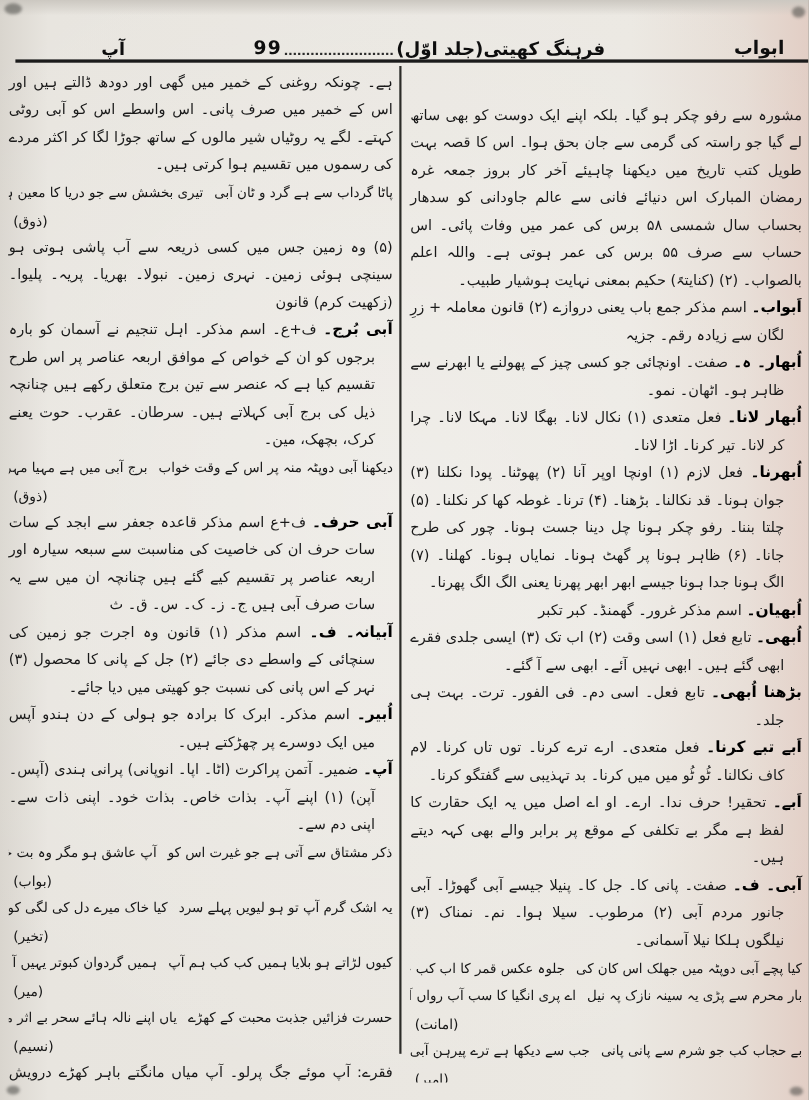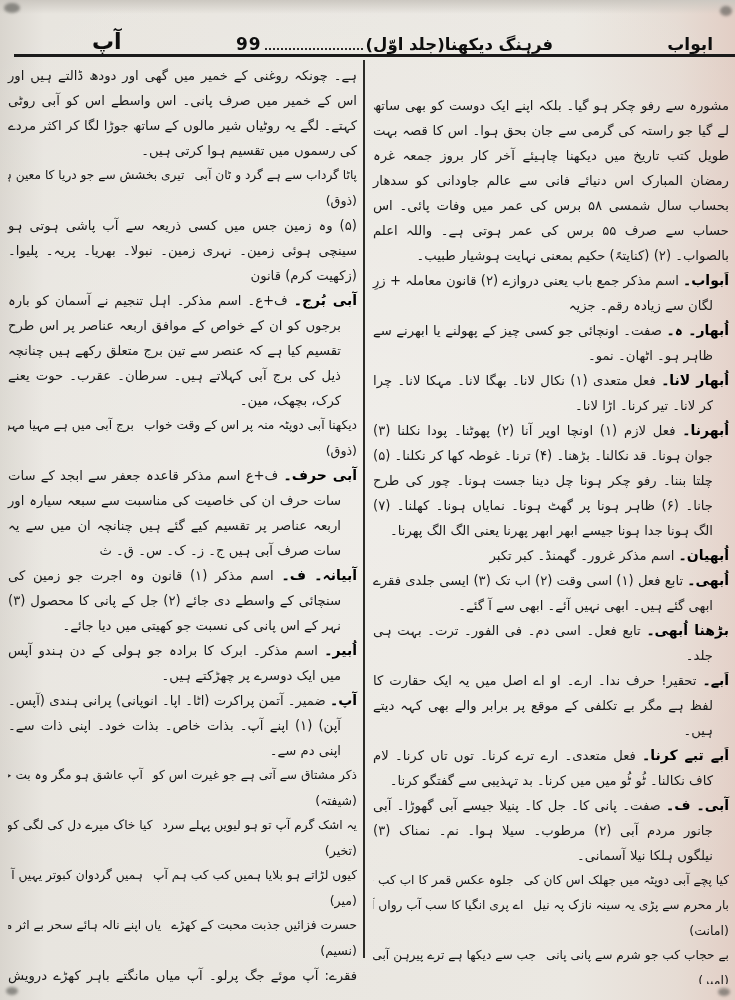--- a/index.html
+++ b/index.html
@@ -12,39 +12,39 @@
       linear-gradient(90deg,#d9d5ce 0,#e8e5df 6%,#ebe8e2 78%,#e6dcd4 92%,#e2cec5 100%);
     color:#191919;
   }
   
   .header{
     position:absolute;top:20px;left:0;right:0;height:34px;
     display:flex;direction:rtl;align-items:flex-end;justify-content:space-between;
     padding:0 22px 2px 92px;font-weight:bold;color:#0e0e0e;
   }
   .hdr-right{font-size:17px;}
-  .hdr-left{font-size:22px;margin-top:33px;}
+  .hdr-left{font-size:16px;margin-top:33px;}
   .title-group{display:flex;direction:rtl;align-items:flex-end;gap:3px;}
   .hdr-title{font-size:16.5px;}
   .dots{width:98px;height:1px;border-bottom:2.5px dotted #2b2b2b;margin-bottom:4px;}
   .pageno{font-size:17px;letter-spacing:1px;font-family:"DejaVu Sans",sans-serif;}
   .rule-top{position:absolute;top:54px;left:14px;right:0;height:2.5px;background:#1b1b1b;}
   
   .columns{position:absolute;top:60px;left:6px;right:2px;bottom:16px;display:flex;direction:rtl;overflow:hidden;}
   .col{overflow:hidden;}
   .right-col{width:356px;padding:3px 4px 0 6px;margin-top:30px;}
   .divider{width:2px;background:#2c2c28;margin:0 2px 26px 2px;}
   .left-col{flex:1;padding:3px 4px 0 2px;}
   
   .block{margin:0;direction:rtl;text-align:justify;font-size:13.2px;line-height:25px;color:#191919;}
   .entry{padding-right:16px;text-indent:-16px;}
   .head{font-size:14px;color:#000;}
   .couplet{display:flex;direction:rtl;justify-content:space-between;align-items:baseline;gap:10px;
            line-height:25px;font-size:12.2px;white-space:nowrap;overflow:hidden;color:#161616;}
-  .attr-line{direction:rtl;text-align:right;line-height:25px;font-size:12.6px;padding-left:4px;color:#161616;}
+  .attr-line{direction:rtl;text-align:left;line-height:25px;font-size:12.6px;padding-left:4px;color:#161616;}
   .footnote{margin-top:1px;}
   
   .corner{position:absolute;background:#4a4a46;opacity:.55;filter:blur(1.5px);border-radius:50%;}
   .c-tl{left:4px;top:3px;width:16px;height:10px;}
   .c-tr{right:3px;top:6px;width:12px;height:10px;}
   .c-bl{left:6px;bottom:5px;width:12px;height:8px;}
   .c-br{right:5px;bottom:4px;width:12px;height:8px;}
 </style>
 </head>
 <body>
@@ -52,41 +52,41 @@
 <div class="page">
 
   <div class="corner c-tl"></div>
   <div class="corner c-tr"></div>
   <div class="corner c-bl"></div>
   <div class="corner c-br"></div>
 
   <div class="header">
     <span class="hdr-right">ابواب</span>
     <span class="title-group">
-      <span class="hdr-title">فرہنگ دیکھنا(جلد اوّل)</span>
+      <span class="hdr-title">فرہنگ کھیتی(جلد اوّل)</span>
       <span class="dots"></span>
       <span class="pageno">99</span>
     </span>
     <span class="hdr-left">آپ</span>
   </div>
 
   <div class="rule-top"></div>
 
   <div class="columns">
     <div class="col right-col">
         <p class="block para">مشورہ سے رفو چکر ہو گیا۔ بلکہ اپنے ایک دوست کو بھی ساتھ لے گیا جو راستہ کی گرمی سے جان بحق ہوا۔ اس کا قصہ بہت طویل کتب تاریخ میں دیکھنا چاہیئے آخر کار بروز جمعہ غرہ رمضان المبارک اس دنیائے فانی سے عالم جاودانی کو سدھار بحساب سال شمسی ۵۸ برس کی عمر میں وفات پائی۔ اس حساب سے صرف ۵۵ برس کی عمر ہوتی ہے۔ واللہ اعلم بالصواب۔ (۲) (کنایتہً) حکیم بمعنی نہایت ہوشیار طبیب۔</p>
         <p class="block entry"><b class="head">اَبواب۔</b> <span>اسم مذکر جمع باب یعنی دروازے (۲) قانون معاملہ + زرِ لگان سے زیادہ رقم۔ جزیہ</span></p>
         <p class="block entry"><b class="head">اُبھار۔ ہ۔</b> <span>صفت۔ اونچائی جو کسی چیز کے پھولنے یا ابھرنے سے ظاہر ہو۔ اٹھان۔ نمو۔</span></p>
         <p class="block entry"><b class="head">اُبھار لانا۔</b> <span>فعل متعدی (۱) نکال لانا۔ بھگا لانا۔ مہکا لانا۔ چرا کر لانا۔ تیر کرنا۔ اڑا لانا۔</span></p>
         <p class="block entry"><b class="head">اُبھرنا۔</b> <span>فعل لازم (۱) اونچا اوپر آنا (۲) پھوٹنا۔ پودا نکلنا (۳) جوان ہونا۔ قد نکالنا۔ بڑھنا۔ (۴) ترنا۔ غوطہ کھا کر نکلنا۔ (۵) چلتا بننا۔ رفو چکر ہونا چل دینا جست ہونا۔ چور کی طرح جانا۔ (۶) ظاہر ہونا پر گھٹ ہونا۔ نمایاں ہونا۔ کھلنا۔ (۷) الگ ہونا جدا ہونا جیسے ابھر ابھر پھرنا یعنی الگ الگ پھرنا۔</span></p>
         <p class="block entry"><b class="head">اُبھیان۔</b> <span>اسم مذکر غرور۔ گھمنڈ۔ کبر تکبر</span></p>
         <p class="block entry"><b class="head">اُبھی۔</b> <span>تابع فعل (۱) اسی وقت (۲) اب تک (۳) ایسی جلدی فقرے ابھی گئے ہیں۔ ابھی نہیں آئے۔ ابھی سے آ گئے۔</span></p>
         <p class="block entry"><b class="head">بڑھنا اُبھی۔</b> <span>تابع فعل۔ اسی دم۔ فی الفور۔ ترت۔ بہت ہی جلد۔</span></p>
+        <p class="block entry"><b class="head">اَبے تبے کرنا۔</b> <span>فعل متعدی۔ ارے ترے کرنا۔ توں تاں کرنا۔ لام کاف نکالنا۔ ٹُو ٹُو میں میں کرنا۔ بد تہذیبی سے گفتگو کرنا۔</span></p>
         <p class="block entry"><b class="head">اَبے۔</b> <span>تحقیر! حرف ندا۔ ارے۔ او اے اصل میں یہ ایک حقارت کا لفظ ہے مگر بے تکلفی کے موقع پر برابر والے بھی کہہ دیتے ہیں۔</span></p>
-        <p class="block entry"><b class="head">اَبے تبے کرنا۔</b> <span>فعل متعدی۔ ارے ترے کرنا۔ توں تاں کرنا۔ لام کاف نکالنا۔ ٹُو ٹُو میں میں کرنا۔ بد تہذیبی سے گفتگو کرنا۔</span></p>
         <p class="block entry"><b class="head">آبی۔ ف۔</b> <span>صفت۔ پانی کا۔ جل کا۔ پنیلا جیسے آبی گھوڑا۔ آبی جانور مردم آبی (۲) مرطوب۔ سیلا ہوا۔ نم۔ نمناک (۳) نیلگوں ہلکا نیلا آسمانی۔</span></p>
         <div class="couplet-wrap">
           <div class="couplet">
             <span class="hemi">کیا پچے آبی دوپٹہ میں جھلک اس کان کی</span>
             <span class="hemi">جلوہ عکس قمر کا اب کب حائل ہوا</span>
           </div>
         </div>
         <div class="couplet-wrap">
           <div class="couplet">
             <span class="hemi">بار محرم سے پڑی یہ سینہ نازک پہ نیل</span>
@@ -124,21 +124,21 @@
         </div>
         <p class="block entry"><b class="head">آبی حرف۔</b> <span>ف+ع اسم مذکر قاعدہ جعفر سے ابجد کے سات سات حرف ان کی خاصیت کی مناسبت سے سبعہ سیارہ اور اربعہ عناصر پر تقسیم کیے گئے ہیں چنانچہ ان میں سے یہ سات صرف آبی ہیں ج۔ ز۔ ک۔ س۔ ق۔ ث</span></p>
         <p class="block entry"><b class="head">آبیانہ۔ ف۔</b> <span>اسم مذکر (۱) قانون وہ اجرت جو زمین کی سنچائی کے واسطے دی جائے (۲) جل کے پانی کا محصول (۳) نہر کے اس پانی کی نسبت جو کھیتی میں دیا جائے۔</span></p>
         <p class="block entry"><b class="head">اُبیر۔</b> <span>اسم مذکر۔ ابرک کا برادہ جو ہولی کے دن ہندو آپس میں ایک دوسرے پر چھڑکتے ہیں۔</span></p>
         <p class="block entry"><b class="head">آپ۔</b> <span>ضمیر۔ آتمن پراکرت (اٹا۔ اپا۔ انوپانی) پرانی ہندی (آپس۔ آپن) (۱) اپنے آپ۔ بذات خاص۔ بذات خود۔ اپنی ذات سے۔ اپنی دم سے۔</span></p>
         <div class="couplet-wrap">
           <div class="couplet">
             <span class="hemi">ذکر مشتاق سے آتی ہے جو غیرت اس کو</span>
             <span class="hemi">آپ عاشق ہو مگر وہ بت خود کام اپنا</span>
           </div>
-          <div class="attr-line">(شیفتہ)</div>
+          <div class="attr-line">(بواب)</div>
         </div>
         <div class="couplet-wrap">
           <div class="couplet">
             <span class="hemi">یہ اشک گرم آپ تو ہو لیویں پہلے سرد</span>
             <span class="hemi">کیا خاک میرے دل کی لگی کو بجھائیں گے</span>
           </div>
           <div class="attr-line">(تخیر)</div>
         </div>
         <div class="couplet-wrap">
           <div class="couplet">

